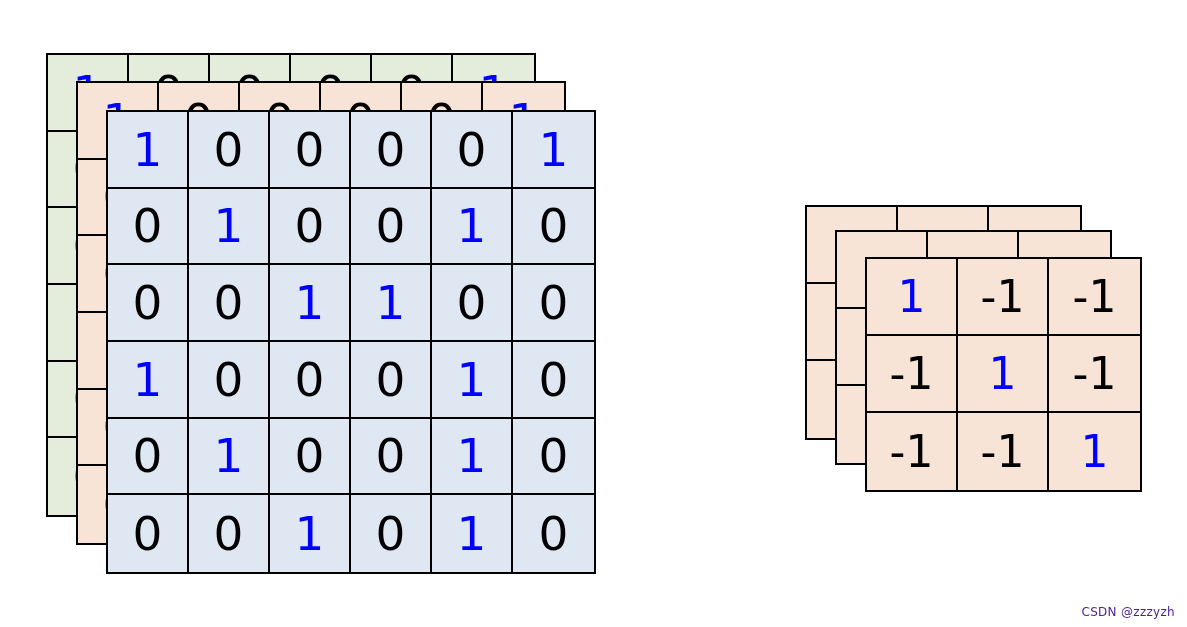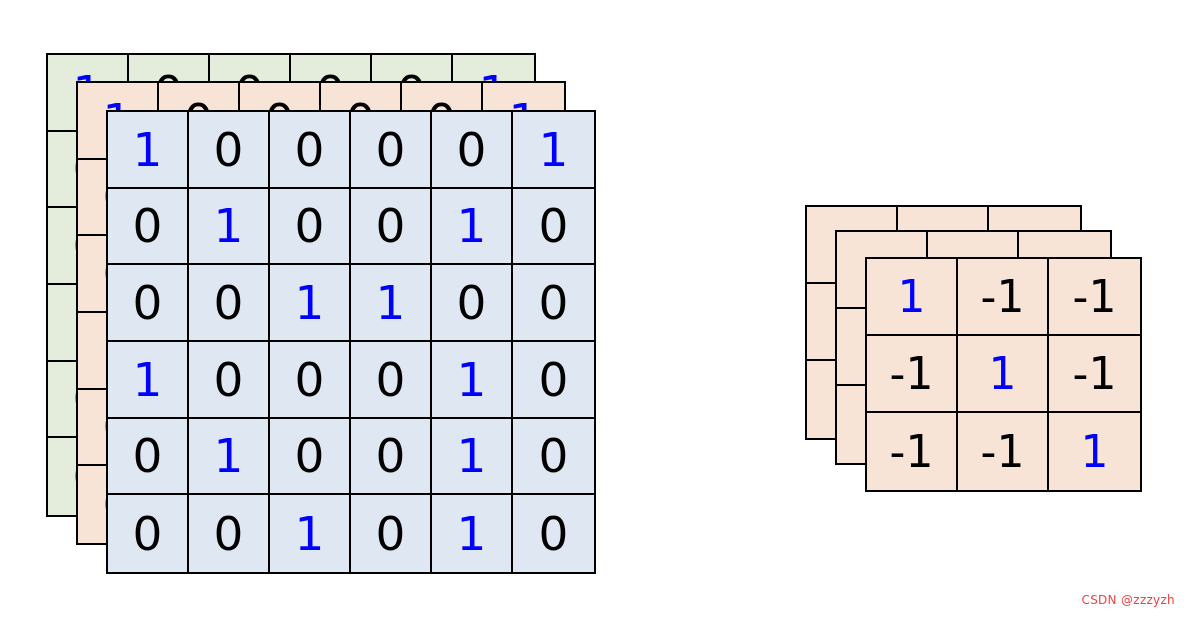--- a/index.html
+++ b/index.html
@@ -52,23 +52,23 @@
 
   
   #kernel-stack { position: absolute; left: 790px; top: 190px; width: 370px; height: 320px; }
   .kernel-layer .cell { font-size: 44px; line-height: 1; background: #f8e4d6; }
   .kernel-layer { background: #f8e4d6; }
 
   
   #watermark {
     position: absolute;
     right: 12px;
-    bottom: 20px;
+    bottom: 8px;
     font-size: 12px;
-    color: #ef4444;
+    color: #4c1d95;
     font-family: "DejaVu Sans", "Liberation Sans", sans-serif;
     letter-spacing: 0.3px;
     white-space: nowrap;
     margin-top: 27px;
   }
 </style>
 </head>
 <body>
 
 <div id="input-stack">

